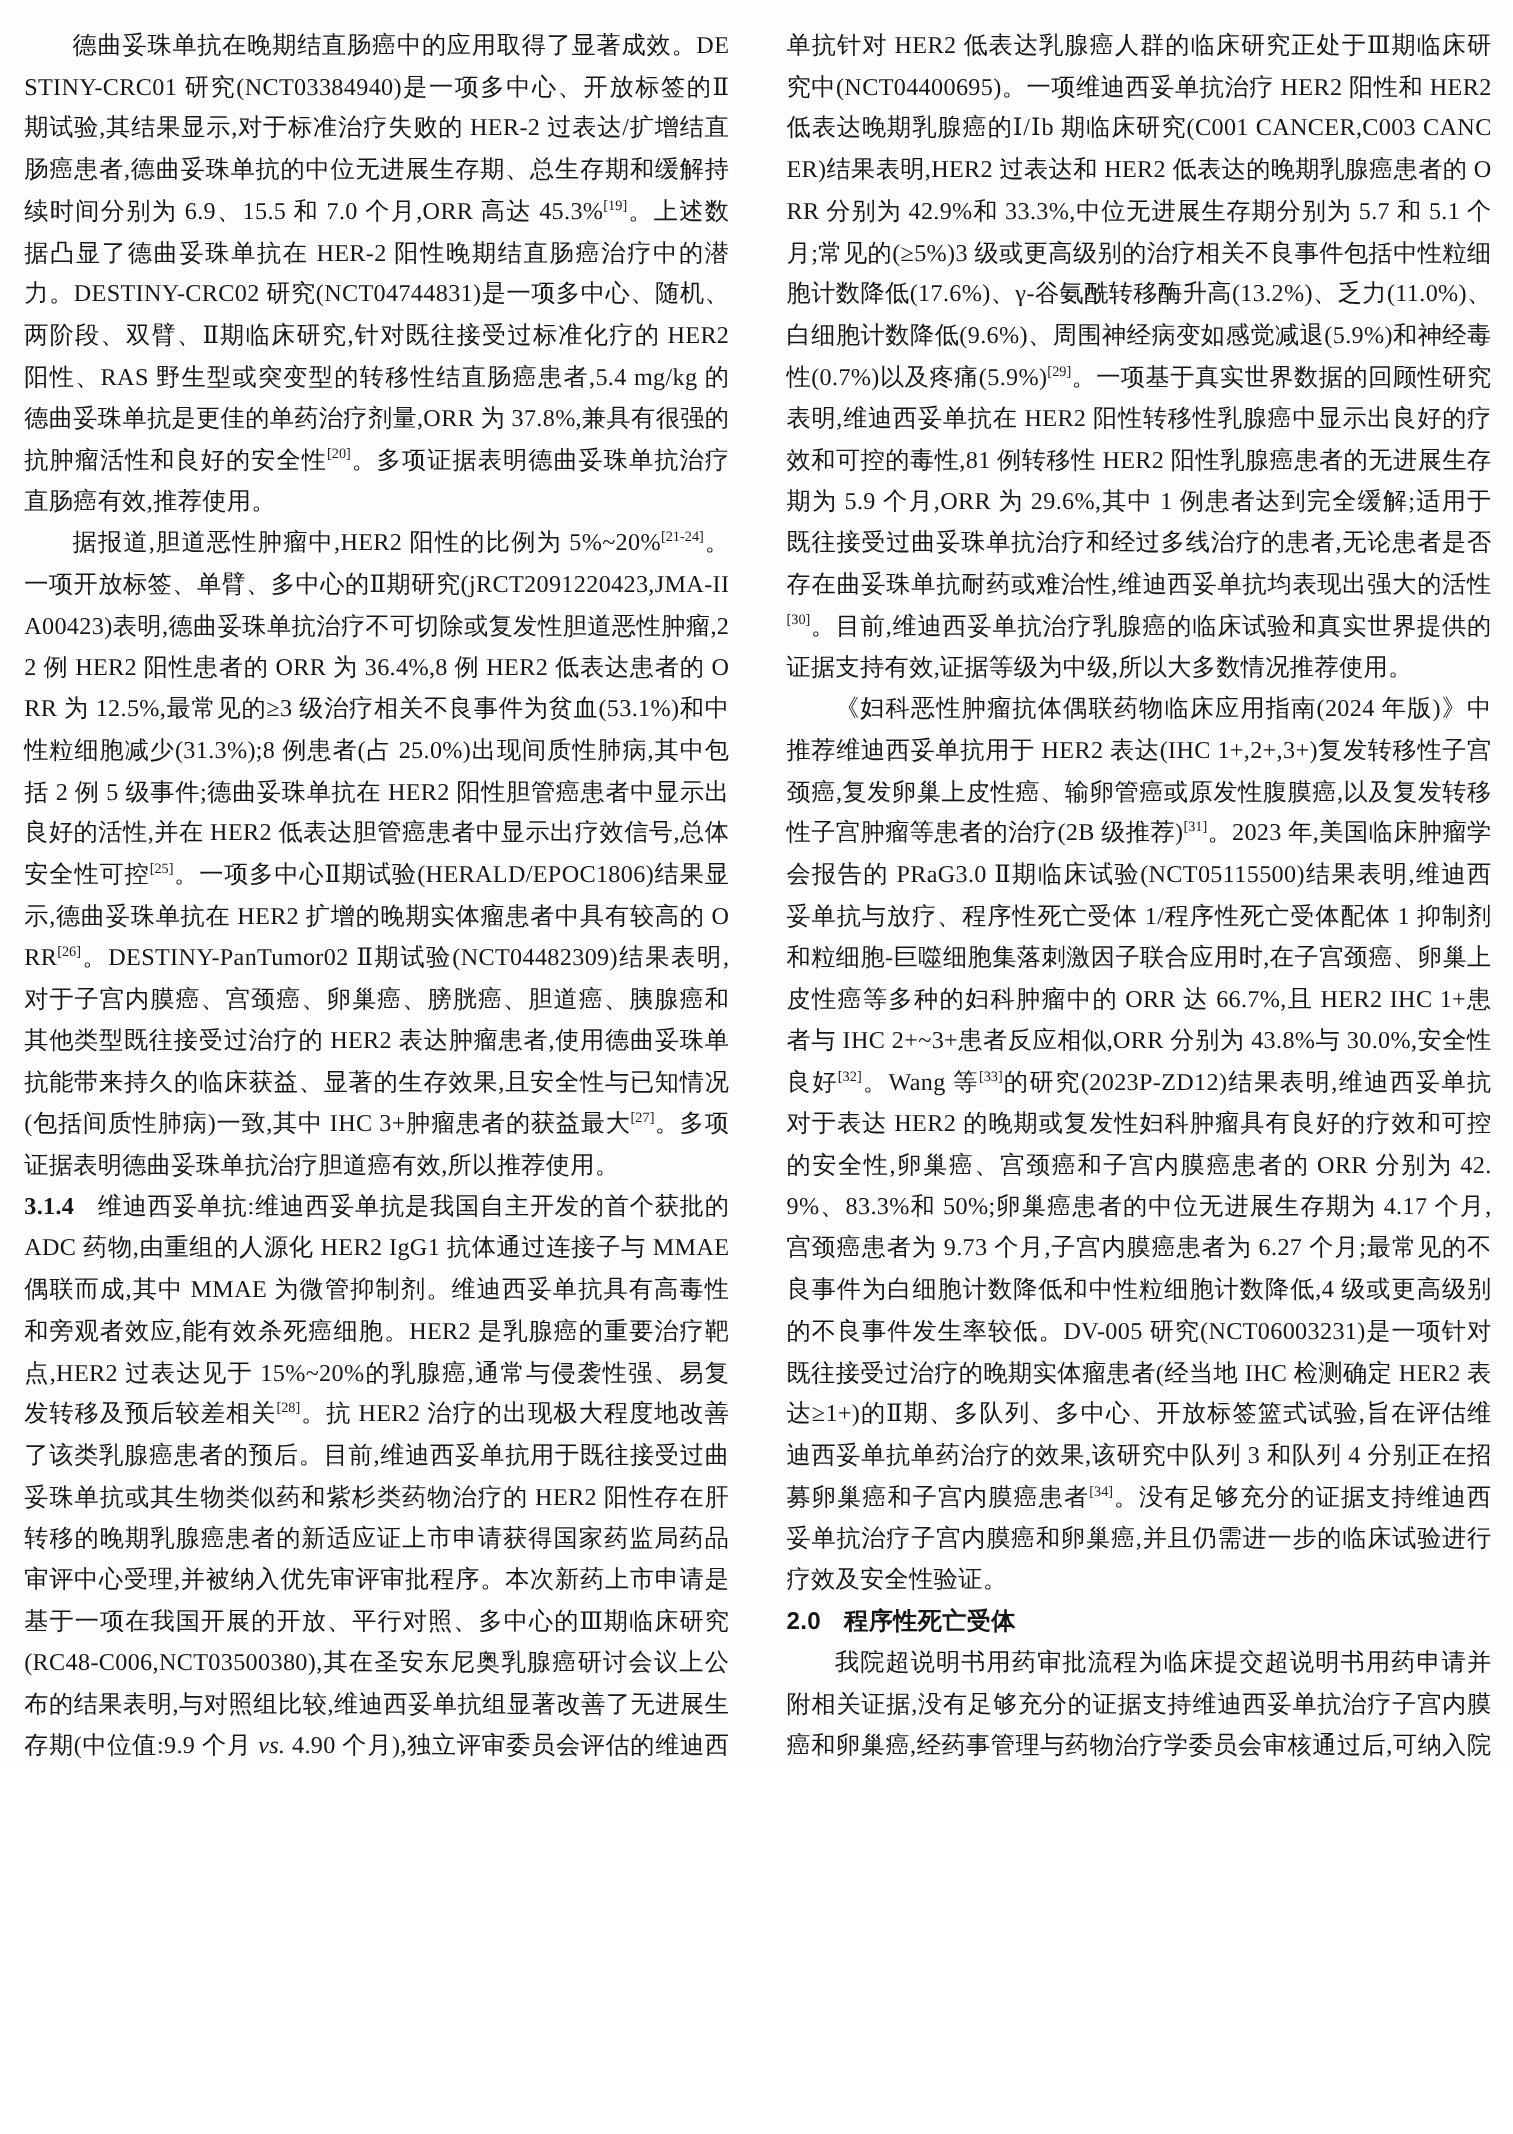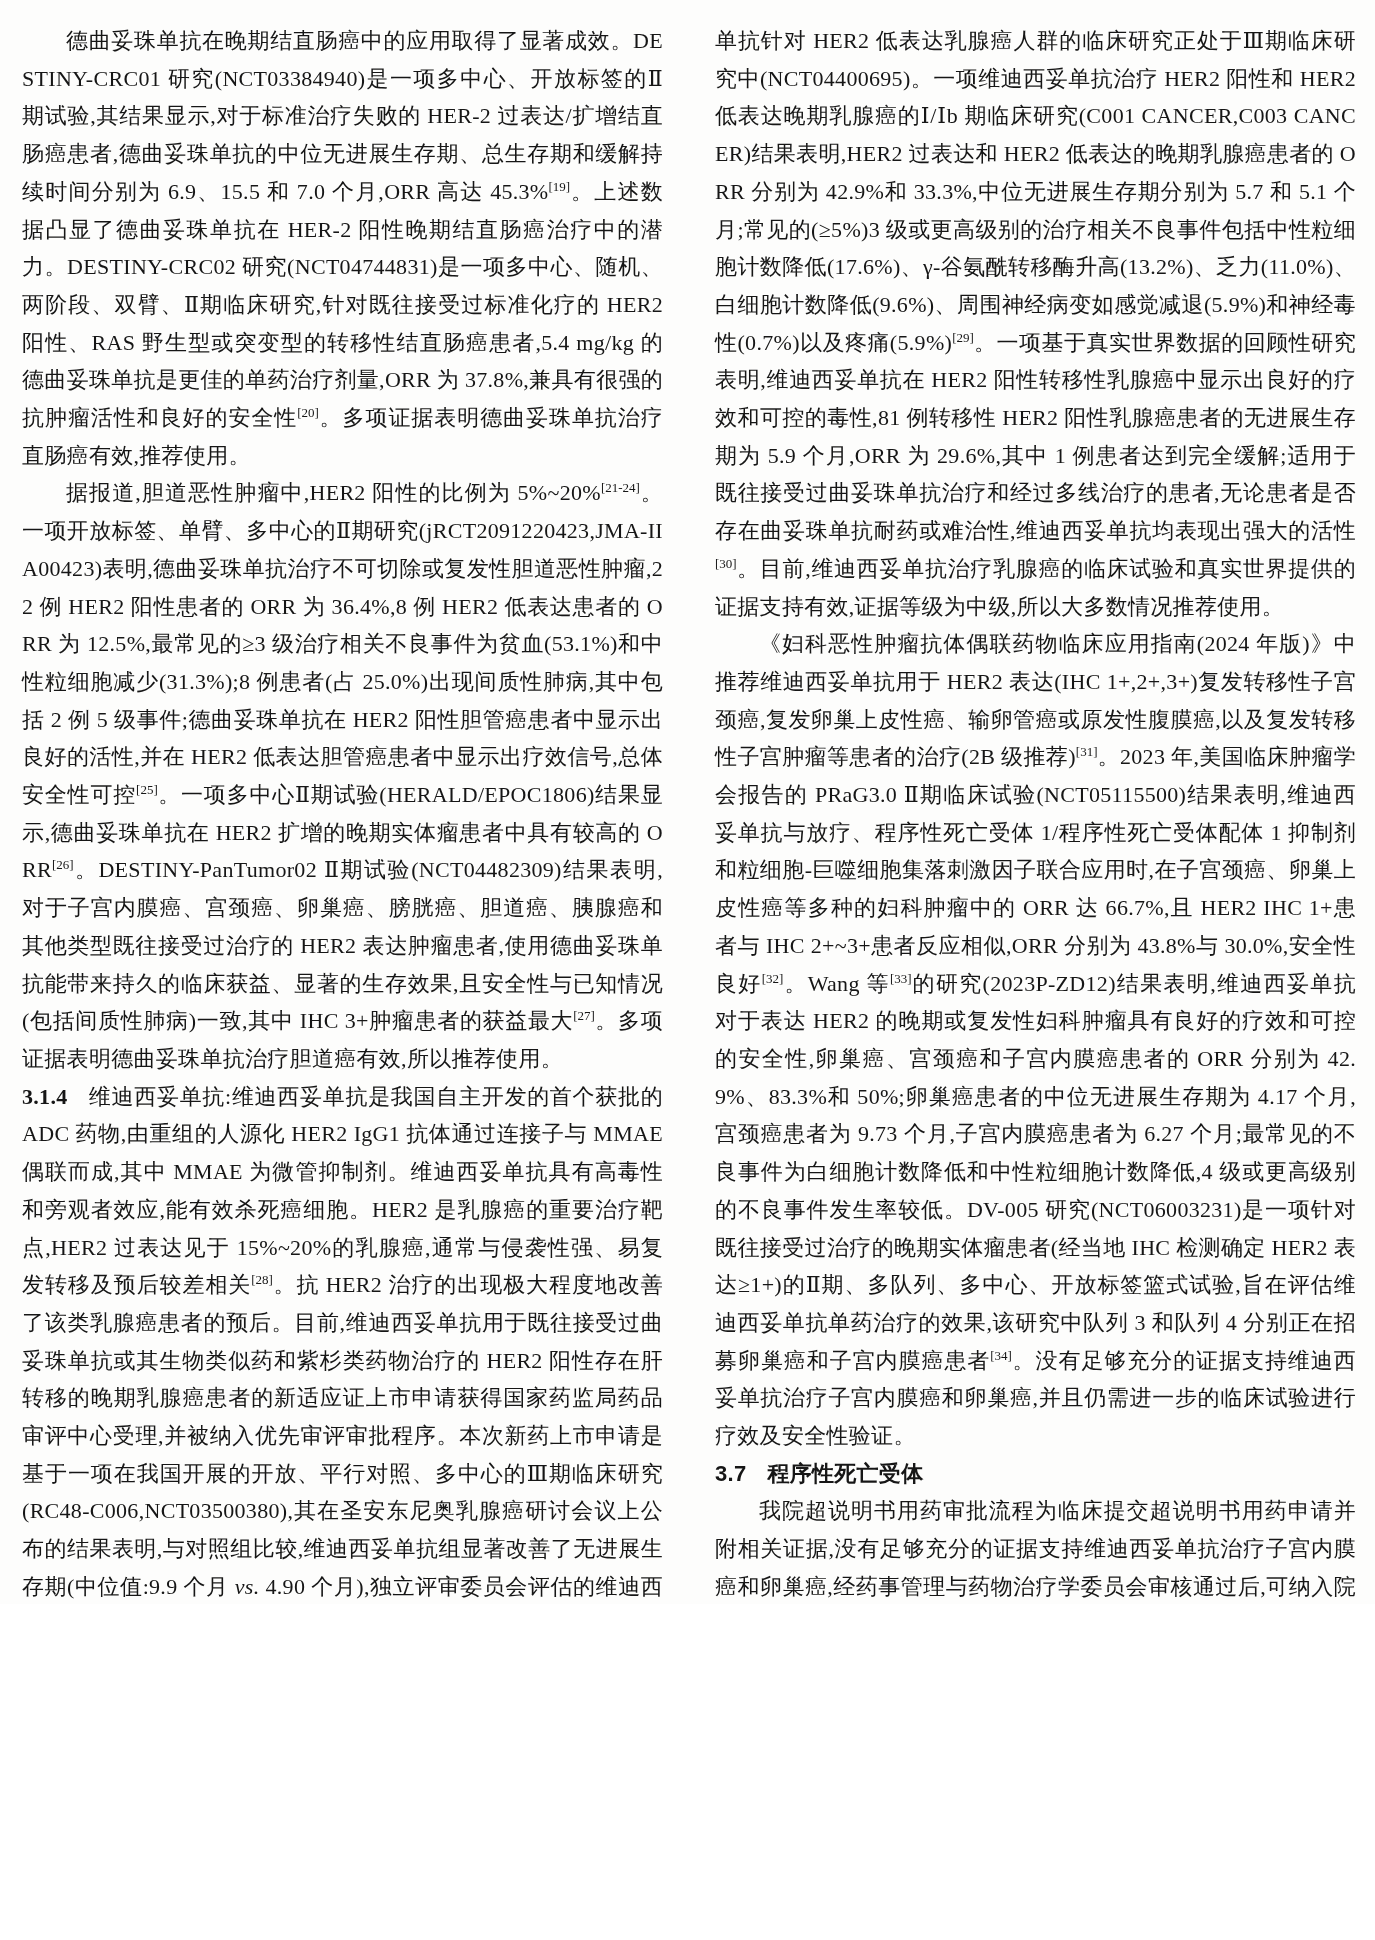--- a/index.html
+++ b/index.html
@@ -70,20 +70,20 @@
 <div class="page">
   <div class="columns">
     <div class="col">
         <p class="para body indent"><span>德曲妥珠单抗在晚期结直肠癌中的应用取得了显著成效。DESTINY-CRC01 研究(NCT03384940)是一项多中心、开放标签的Ⅱ期试验,其结果显示,对于标准治疗失败的 HER-2 过表达/扩增结直肠癌患者,德曲妥珠单抗的中位无进展生存期、总生存期和缓解持续时间分别为 6.9、15.5 和 7.0 个月,ORR 高达 45.3%</span><sup class="ref">[19]</sup><span>。上述数据凸显了德曲妥珠单抗在 HER-2 阳性晚期结直肠癌治疗中的潜力。DESTINY-CRC02 研究(NCT04744831)是一项多中心、随机、两阶段、双臂、Ⅱ期临床研究,针对既往接受过标准化疗的 HER2 阳性、RAS 野生型或突变型的转移性结直肠癌患者,5.4 mg/kg 的德曲妥珠单抗是更佳的单药治疗剂量,ORR 为 37.8%,兼具有很强的抗肿瘤活性和良好的安全性</span><sup class="ref">[20]</sup><span>。多项证据表明德曲妥珠单抗治疗直肠癌有效,推荐使用。</span></p>
         <p class="para body indent"><span>据报道,胆道恶性肿瘤中,HER2 阳性的比例为 5%~20%</span><sup class="ref">[21-24]</sup><span>。一项开放标签、单臂、多中心的Ⅱ期研究(jRCT2091220423,JMA-IIA00423)表明,德曲妥珠单抗治疗不可切除或复发性胆道恶性肿瘤,22 例 HER2 阳性患者的 ORR 为 36.4%,8 例 HER2 低表达患者的 ORR 为 12.5%,最常见的≥3 级治疗相关不良事件为贫血(53.1%)和中性粒细胞减少(31.3%);8 例患者(占 25.0%)出现间质性肺病,其中包括 2 例 5 级事件;德曲妥珠单抗在 HER2 阳性胆管癌患者中显示出良好的活性,并在 HER2 低表达胆管癌患者中显示出疗效信号,总体安全性可控</span><sup class="ref">[25]</sup><span>。一项多中心Ⅱ期试验(HERALD/EPOC1806)结果显示,德曲妥珠单抗在 HER2 扩增的晚期实体瘤患者中具有较高的 ORR</span><sup class="ref">[26]</sup><span>。DESTINY-PanTumor02 Ⅱ期试验(NCT04482309)结果表明,对于子宫内膜癌、宫颈癌、卵巢癌、膀胱癌、胆道癌、胰腺癌和其他类型既往接受过治疗的 HER2 表达肿瘤患者,使用德曲妥珠单抗能带来持久的临床获益、显著的生存效果,且安全性与已知情况(包括间质性肺病)一致,其中 IHC 3+肿瘤患者的获益最大</span><sup class="ref">[27]</sup><span>。多项证据表明德曲妥珠单抗治疗胆道癌有效,所以推荐使用。</span></p>
         <p class="para body"><span class="secnum">3.1.4</span><span>维迪西妥单抗:维迪西妥单抗是我国自主开发的首个获批的 ADC 药物,由重组的人源化 HER2 IgG1 抗体通过连接子与 MMAE 偶联而成,其中 MMAE 为微管抑制剂。维迪西妥单抗具有高毒性和旁观者效应,能有效杀死癌细胞。HER2 是乳腺癌的重要治疗靶点,HER2 过表达见于 15%~20%的乳腺癌,通常与侵袭性强、易复发转移及预后较差相关</span><sup class="ref">[28]</sup><span>。抗 HER2 治疗的出现极大程度地改善了该类乳腺癌患者的预后。目前,维迪西妥单抗用于既往接受过曲妥珠单抗或其生物类似药和紫杉类药物治疗的 HER2 阳性存在肝转移的晚期乳腺癌患者的新适应证上市申请获得国家药监局药品审评中心受理,并被纳入优先审评审批程序。本次新药上市申请是基于一项在我国开展的开放、平行对照、多中心的Ⅲ期临床研究(RC48-C006,NCT03500380),其在圣安东尼奥乳腺癌研讨会议上公布的结果表明,与对照组比较,维迪西妥单抗组显著改善了无进展生存期(中位值:9.9 个月 </span><em>vs.</em><span> 4.90 个月),独立评审委员会评估的维迪西妥单抗和对照组的 ORR 分别为 58.5%和 54.9%,中位缓解持续时间分别为 11.20 和 6.97 个月。在乳腺癌领域,除了 HER2 阳性人群外,维迪西妥</span></p>
       </div>
     <div class="col">
         <p class="para body"><span>单抗针对 HER2 低表达乳腺癌人群的临床研究正处于Ⅲ期临床研究中(NCT04400695)。一项维迪西妥单抗治疗 HER2 阳性和 HER2 低表达晚期乳腺癌的Ⅰ/Ⅰb 期临床研究(C001 CANCER,C003 CANCER)结果表明,HER2 过表达和 HER2 低表达的晚期乳腺癌患者的 ORR 分别为 42.9%和 33.3%,中位无进展生存期分别为 5.7 和 5.1 个月;常见的(≥5%)3 级或更高级别的治疗相关不良事件包括中性粒细胞计数降低(17.6%)、γ-谷氨酰转移酶升高(13.2%)、乏力(11.0%)、白细胞计数降低(9.6%)、周围神经病变如感觉减退(5.9%)和神经毒性(0.7%)以及疼痛(5.9%)</span><sup class="ref">[29]</sup><span>。一项基于真实世界数据的回顾性研究表明,维迪西妥单抗在 HER2 阳性转移性乳腺癌中显示出良好的疗效和可控的毒性,81 例转移性 HER2 阳性乳腺癌患者的无进展生存期为 5.9 个月,ORR 为 29.6%,其中 1 例患者达到完全缓解;适用于既往接受过曲妥珠单抗治疗和经过多线治疗的患者,无论患者是否存在曲妥珠单抗耐药或难治性,维迪西妥单抗均表现出强大的活性</span><sup class="ref">[30]</sup><span>。目前,维迪西妥单抗治疗乳腺癌的临床试验和真实世界提供的证据支持有效,证据等级为中级,所以大多数情况推荐使用。</span></p>
         <p class="para body indent"><span>《妇科恶性肿瘤抗体偶联药物临床应用指南(2024 年版)》中推荐维迪西妥单抗用于 HER2 表达(IHC 1+,2+,3+)复发转移性子宫颈癌,复发卵巢上皮性癌、输卵管癌或原发性腹膜癌,以及复发转移性子宫肿瘤等患者的治疗(2B 级推荐)</span><sup class="ref">[31]</sup><span>。2023 年,美国临床肿瘤学会报告的 PRaG3.0 Ⅱ期临床试验(NCT05115500)结果表明,维迪西妥单抗与放疗、程序性死亡受体 1/程序性死亡受体配体 1 抑制剂和粒细胞-巨噬细胞集落刺激因子联合应用时,在子宫颈癌、卵巢上皮性癌等多种的妇科肿瘤中的 ORR 达 66.7%,且 HER2 IHC 1+患者与 IHC 2+~3+患者反应相似,ORR 分别为 43.8%与 30.0%,安全性良好</span><sup class="ref">[32]</sup><span>。Wang 等</span><sup class="ref">[33]</sup><span>的研究(2023P-ZD12)结果表明,维迪西妥单抗对于表达 HER2 的晚期或复发性妇科肿瘤具有良好的疗效和可控的安全性,卵巢癌、宫颈癌和子宫内膜癌患者的 ORR 分别为 42.9%、83.3%和 50%;卵巢癌患者的中位无进展生存期为 4.17 个月,宫颈癌患者为 9.73 个月,子宫内膜癌患者为 6.27 个月;最常见的不良事件为白细胞计数降低和中性粒细胞计数降低,4 级或更高级别的不良事件发生率较低。DV-005 研究(NCT06003231)是一项针对既往接受过治疗的晚期实体瘤患者(经当地 IHC 检测确定 HER2 表达≥1+)的Ⅱ期、多队列、多中心、开放标签篮式试验,旨在评估维迪西妥单抗单药治疗的效果,该研究中队列 3 和队列 4 分别正在招募卵巢癌和子宫内膜癌患者</span><sup class="ref">[34]</sup><span>。没有足够充分的证据支持维迪西妥单抗治疗子宫内膜癌和卵巢癌,并且仍需进一步的临床试验进行疗效及安全性验证。</span></p>
-        <p class="para section-heading"><span class="secnum">3.7</span><span>程序性死亡受体</span></p>
+        <p class="para section-heading"><span class="secnum">2.0</span><span>程序性死亡受体</span></p>
         <p class="para body indent"><span>我院超说明书用药审批流程为临床提交超说明书用药申请并附相关证据,没有足够充分的证据支持维迪西妥单抗治疗子宫内膜癌和卵巢癌,经药事管理与药物治疗学委员会审核通过后,可纳入院内超说明书用药目录,同时在患者知情同意下使用。</span></p>
       </div>
   </div>
   <div class="footer">
     <span>中国医院用药评价与分析　2025 年第 25 卷第 10 期</span>
   </div>
 </div>
 
 </body></html>

